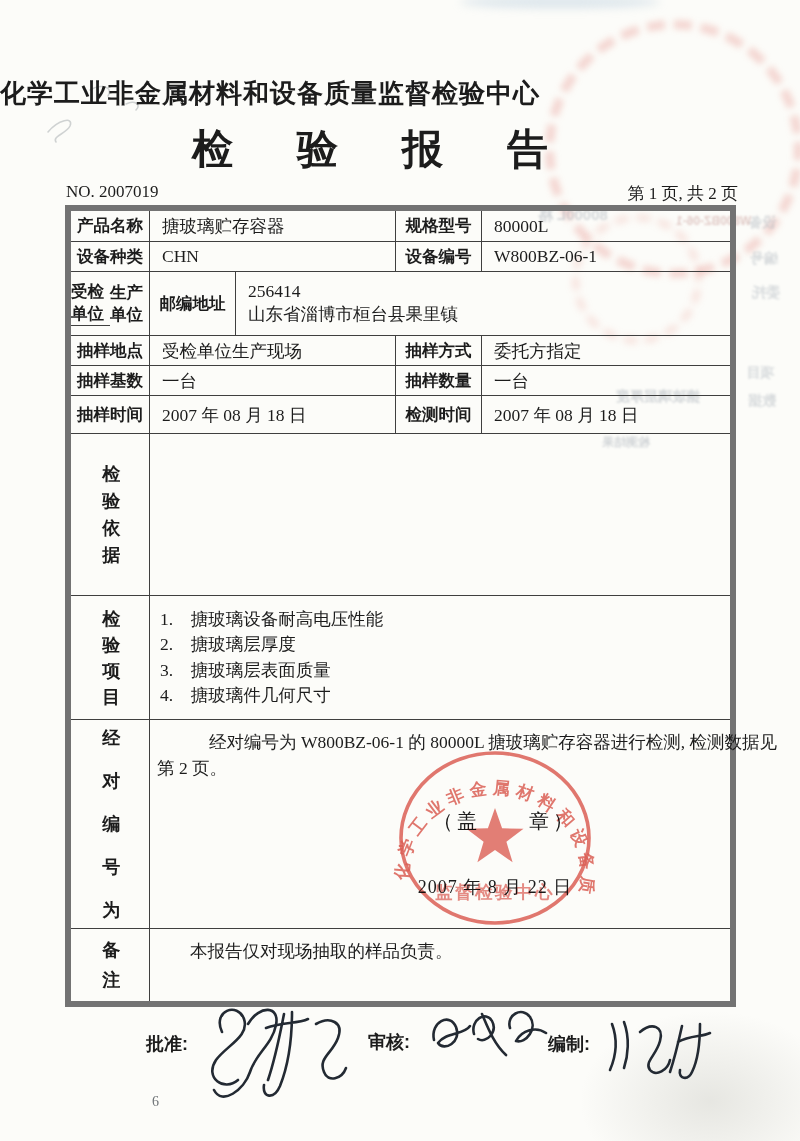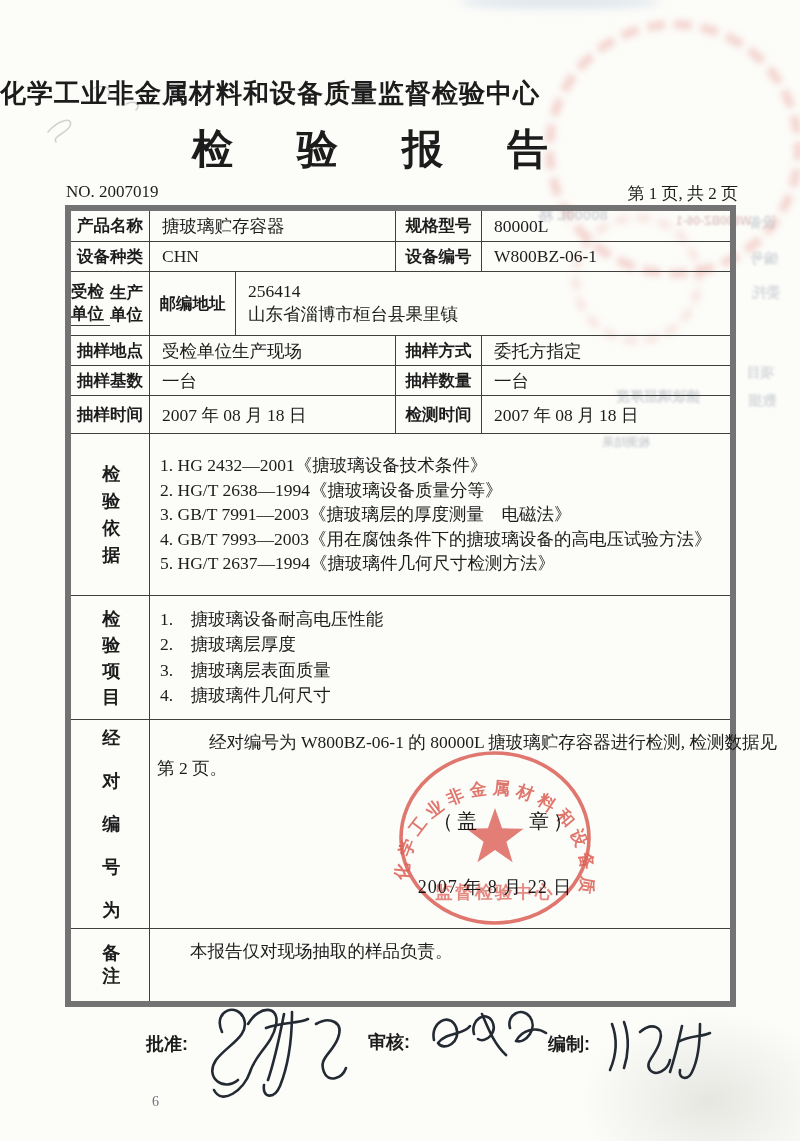--- a/index.html
+++ b/index.html
@@ -28,21 +28,21 @@
        display:flex;align-items:center;justify-content:center;
        font-family:"Liberation Sans","DejaVu Sans",sans-serif;font-weight:700;font-size:16.5px;}
   .cV2{flex:1;display:flex;flex-direction:column;justify-content:center;padding-left:12px;font-size:17.5px;}
   .h32{height:31px;} .h30{height:30px;} .h64{height:64px;} .h38{height:38px;}
   .hBasis{height:162px;} .hItems{height:124px;} .hConc{height:209px;}
   .split{flex-direction:row;padding:0;}
   .half{flex:1;display:flex;align-items:center;justify-content:center;width:100%;box-sizing:border-box;}
   .half.top{border-bottom:1.5px solid #3f3f3f;}
   .vstack{width:1.15em;text-align:right;word-break:break-all;
           font-family:"Liberation Sans","DejaVu Sans",sans-serif;font-weight:700;font-size:18px;}
-  .lh27{line-height:27px;} .lh26{line-height:26px;} .lh43{line-height:43px;} .lh29{line-height:23px;}
+  .lh27{line-height:27px;} .lh26{line-height:26px;} .lh43{line-height:43px;} .lh29{line-height:30px;}
   .content{flex:1;position:relative;box-sizing:border-box;font-size:17.5px;}
   .list{display:flex;flex-direction:column;justify-content:center;height:100%;padding-left:10px;}
   .list div{line-height:24.5px;white-space:nowrap;}
   .items-list div{line-height:25.5px;}
   .conc-line1{position:absolute;left:24px;top:10px;text-indent:2em;white-space:nowrap;}
   .conc-line2{position:absolute;left:7px;top:36px;}
   .remark-text{position:absolute;left:40px;top:10px;}
   
   .seal{position:absolute;left:390px;top:746px;z-index:4;mix-blend-mode:multiply;opacity:.88;}
   .stamp-note{position:absolute;left:377px;top:808px;width:200px;text-align:right;
@@ -150,29 +150,20 @@
       <div class="cL">抽样时间</div>
       <div class="cV1">2007 年 08 月 18 日</div>
       <div class="cL2">检测时间</div>
       <div class="cV2">2007 年 08 月 18 日</div>
     </div>
 
     <div class="r hBasis">
       <div class="cL">
           <div class="vstack lh27">检验依据</div>
         </div>
-      <div class="content">
-        <div class="list">
-          <div>1. HG 2432—2001《搪玻璃设备技术条件》</div>
-          <div>2. HG/T 2638—1994《搪玻璃设备质量分等》</div>
-          <div>3. GB/T 7991—2003《搪玻璃层的厚度测量　电磁法》</div>
-          <div>4. GB/T 7993—2003《用在腐蚀条件下的搪玻璃设备的高电压试验方法》</div>
-          <div>5. HG/T 2637—1994《搪玻璃件几何尺寸检测方法》</div>
-        </div>
-      </div>
     </div>
 
     <div class="r hItems">
       <div class="cL">
           <div class="vstack lh26">检验项目</div>
         </div>
       <div class="content">
         <div class="list items-list">
           <div>1.　搪玻璃设备耐高电压性能</div>
           <div>2.　搪玻璃层厚度</div>

